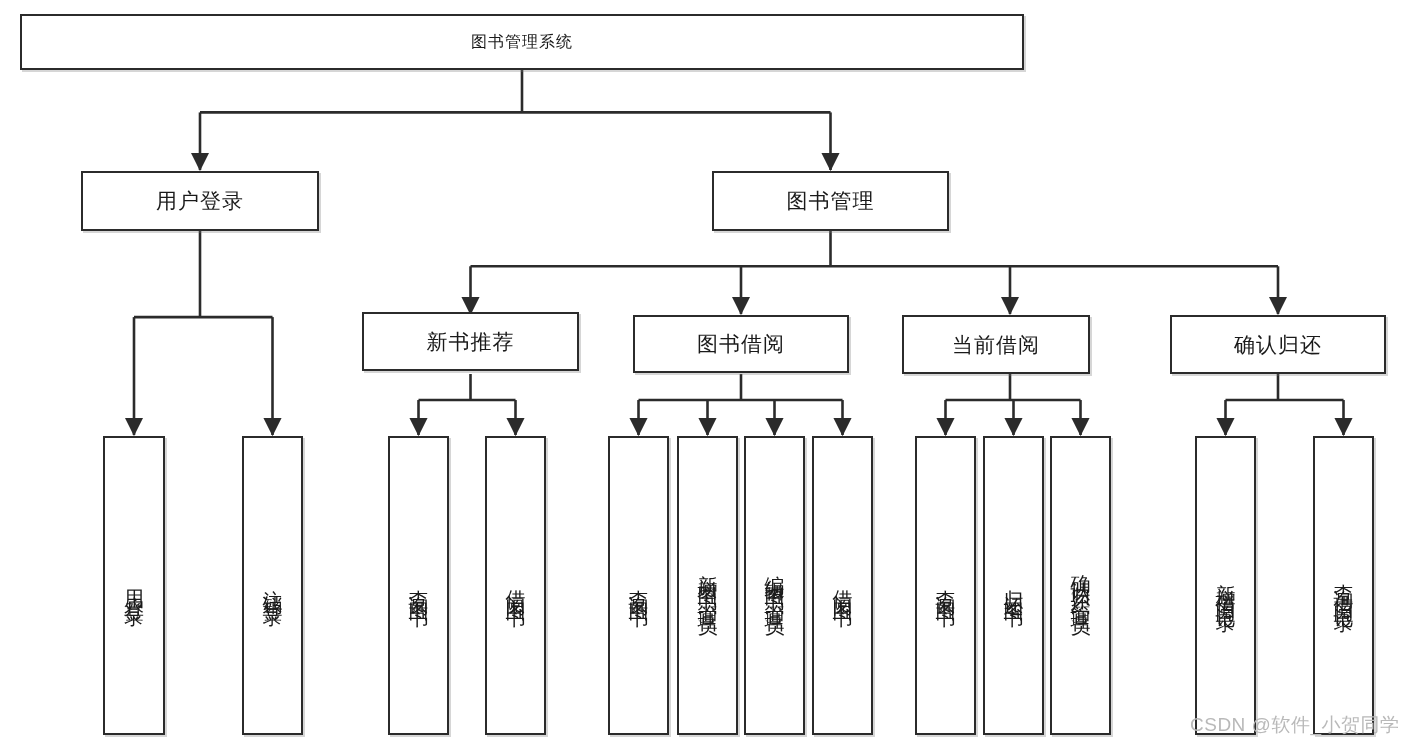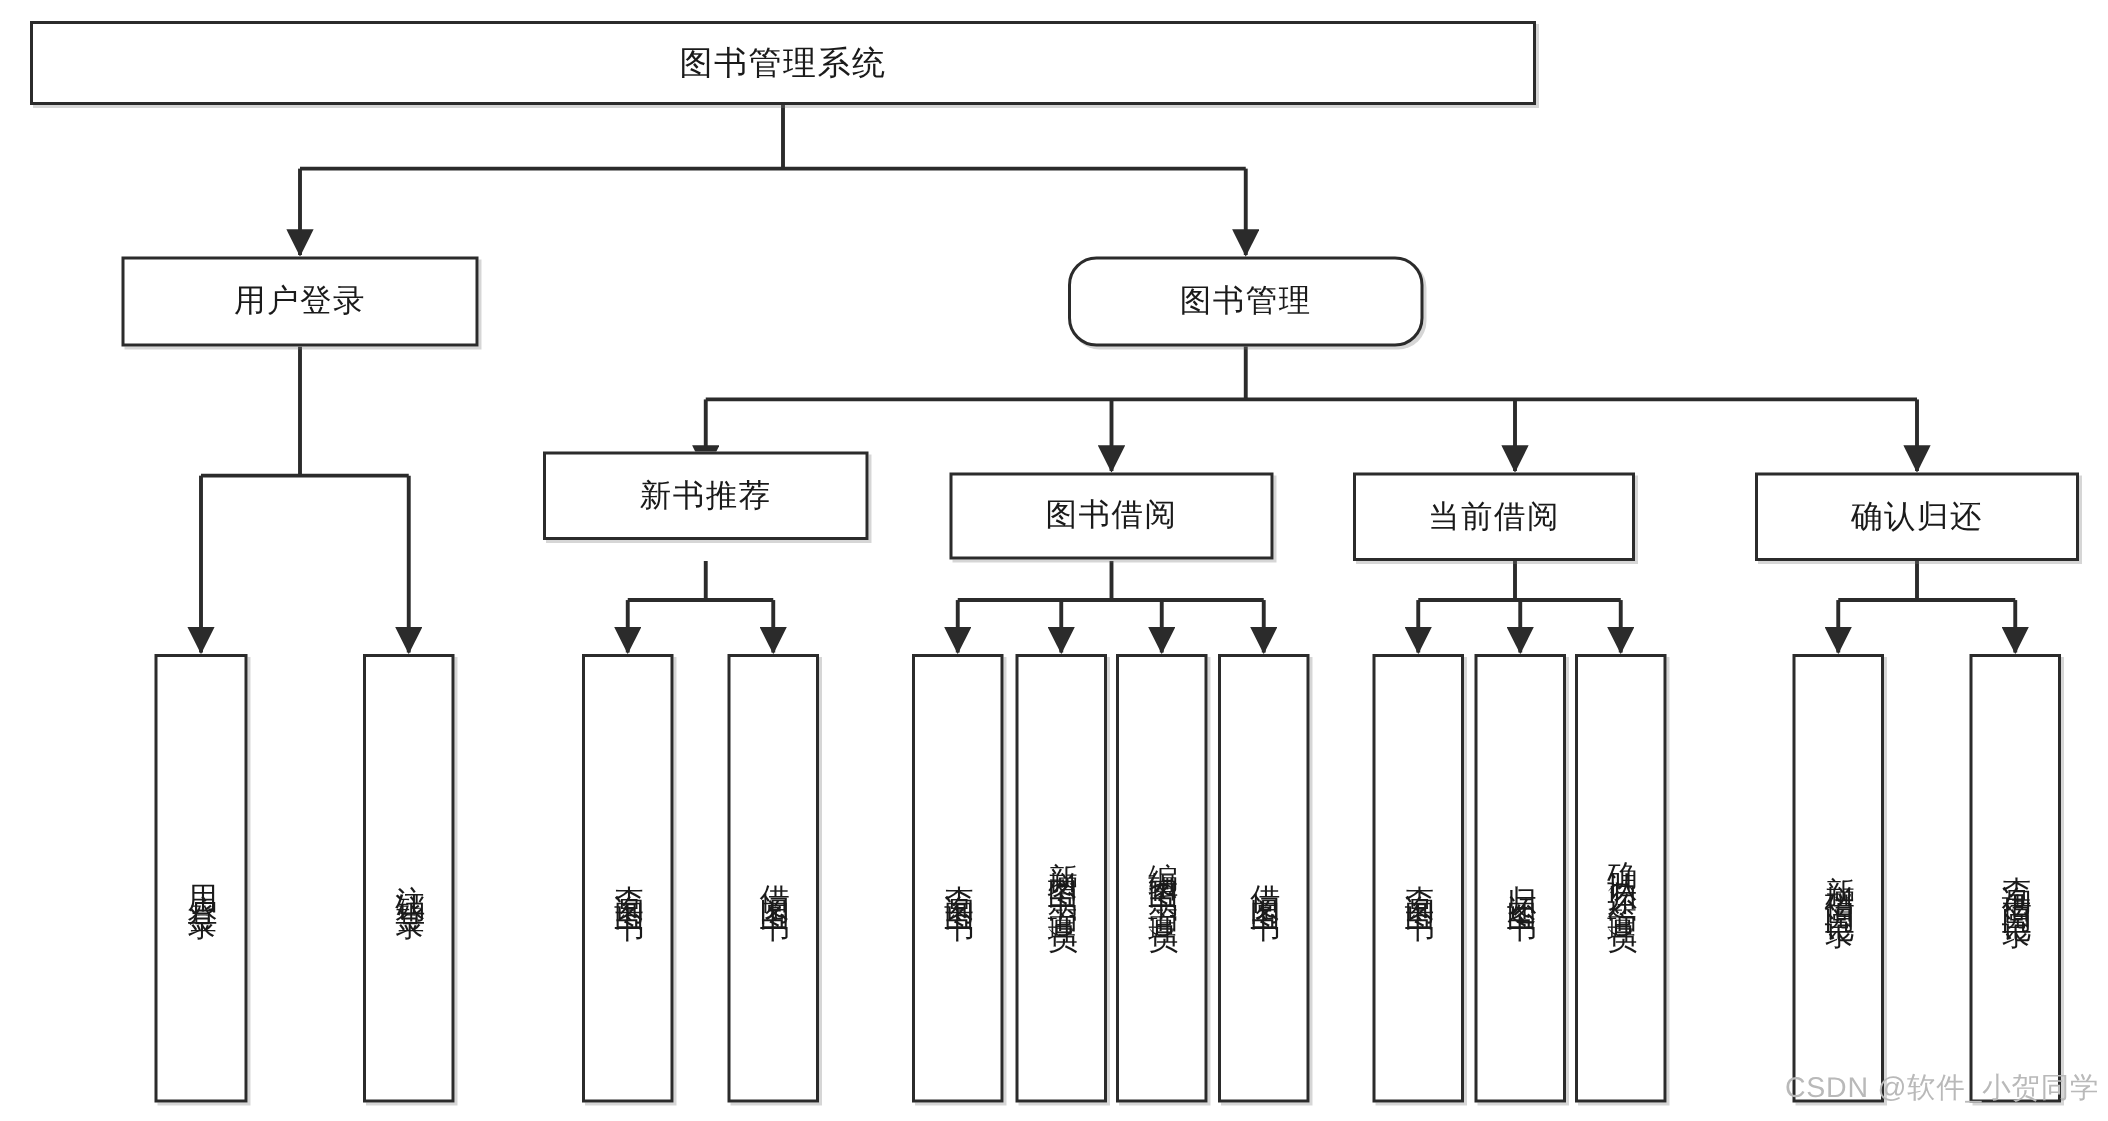--- a/index.html
+++ b/index.html
@@ -38,21 +38,21 @@
     text-align: center;
     box-shadow: 2px 2px 0 rgba(120,120,120,0.30);
   }
   .node-h {
     font-size: 21px;
     letter-spacing: 1px;
     line-height: 1.2;
     padding: 0 6px;
   }
   .node-root {
-    font-size: 22px;
+    font-size: 16px;
   }
   .node-v {
     font-size: 20px;
     writing-mode: vertical-rl;
     text-orientation: upright;
     letter-spacing: 6px;
     line-height: 1.05;
     padding: 8px 0;
     justify-content: center;
     align-items: center;
@@ -112,24 +112,24 @@
         <path d="M 1343.5 400.04 L 1343.5 435" marker-end="url(#arrow)"></path>
       </g>
   </svg>
   <div id="nodes-layer">
       <div class="node node-h node-root" style="left: 20px; top: 14px; width: 1004px; height: 56px;">
         <span>图书管理系统</span>
       </div>
       <div class="node node-h" style="left: 81px; top: 171px; width: 238px; height: 60px;">
         <span>用户登录</span>
       </div>
-      <div class="node node-h" style="left: 712px; top: 171px; width: 237px; height: 60px; border-radius: 19px;">
+      <div class="node node-h" style="left: 712px; top: 171px; width: 237px; height: 60px;">
         <span>图书管理</span>
       </div>
-      <div class="node node-h" style="left: 362px; top: 301px; width: 217px; height: 59px;">
+      <div class="node node-h" style="left: 362px; top: 312px; width: 217px; height: 59px;">
         <span>新书推荐</span>
       </div>
       <div class="node node-h" style="left: 633px; top: 315px; width: 216px; height: 58px;">
         <span>图书借阅</span>
       </div>
       <div class="node node-h" style="left: 902px; top: 315px; width: 188px; height: 59px;">
         <span>当前借阅</span>
       </div>
       <div class="node node-h" style="left: 1170px; top: 315px; width: 216px; height: 59px;">
         <span>确认归还</span>

